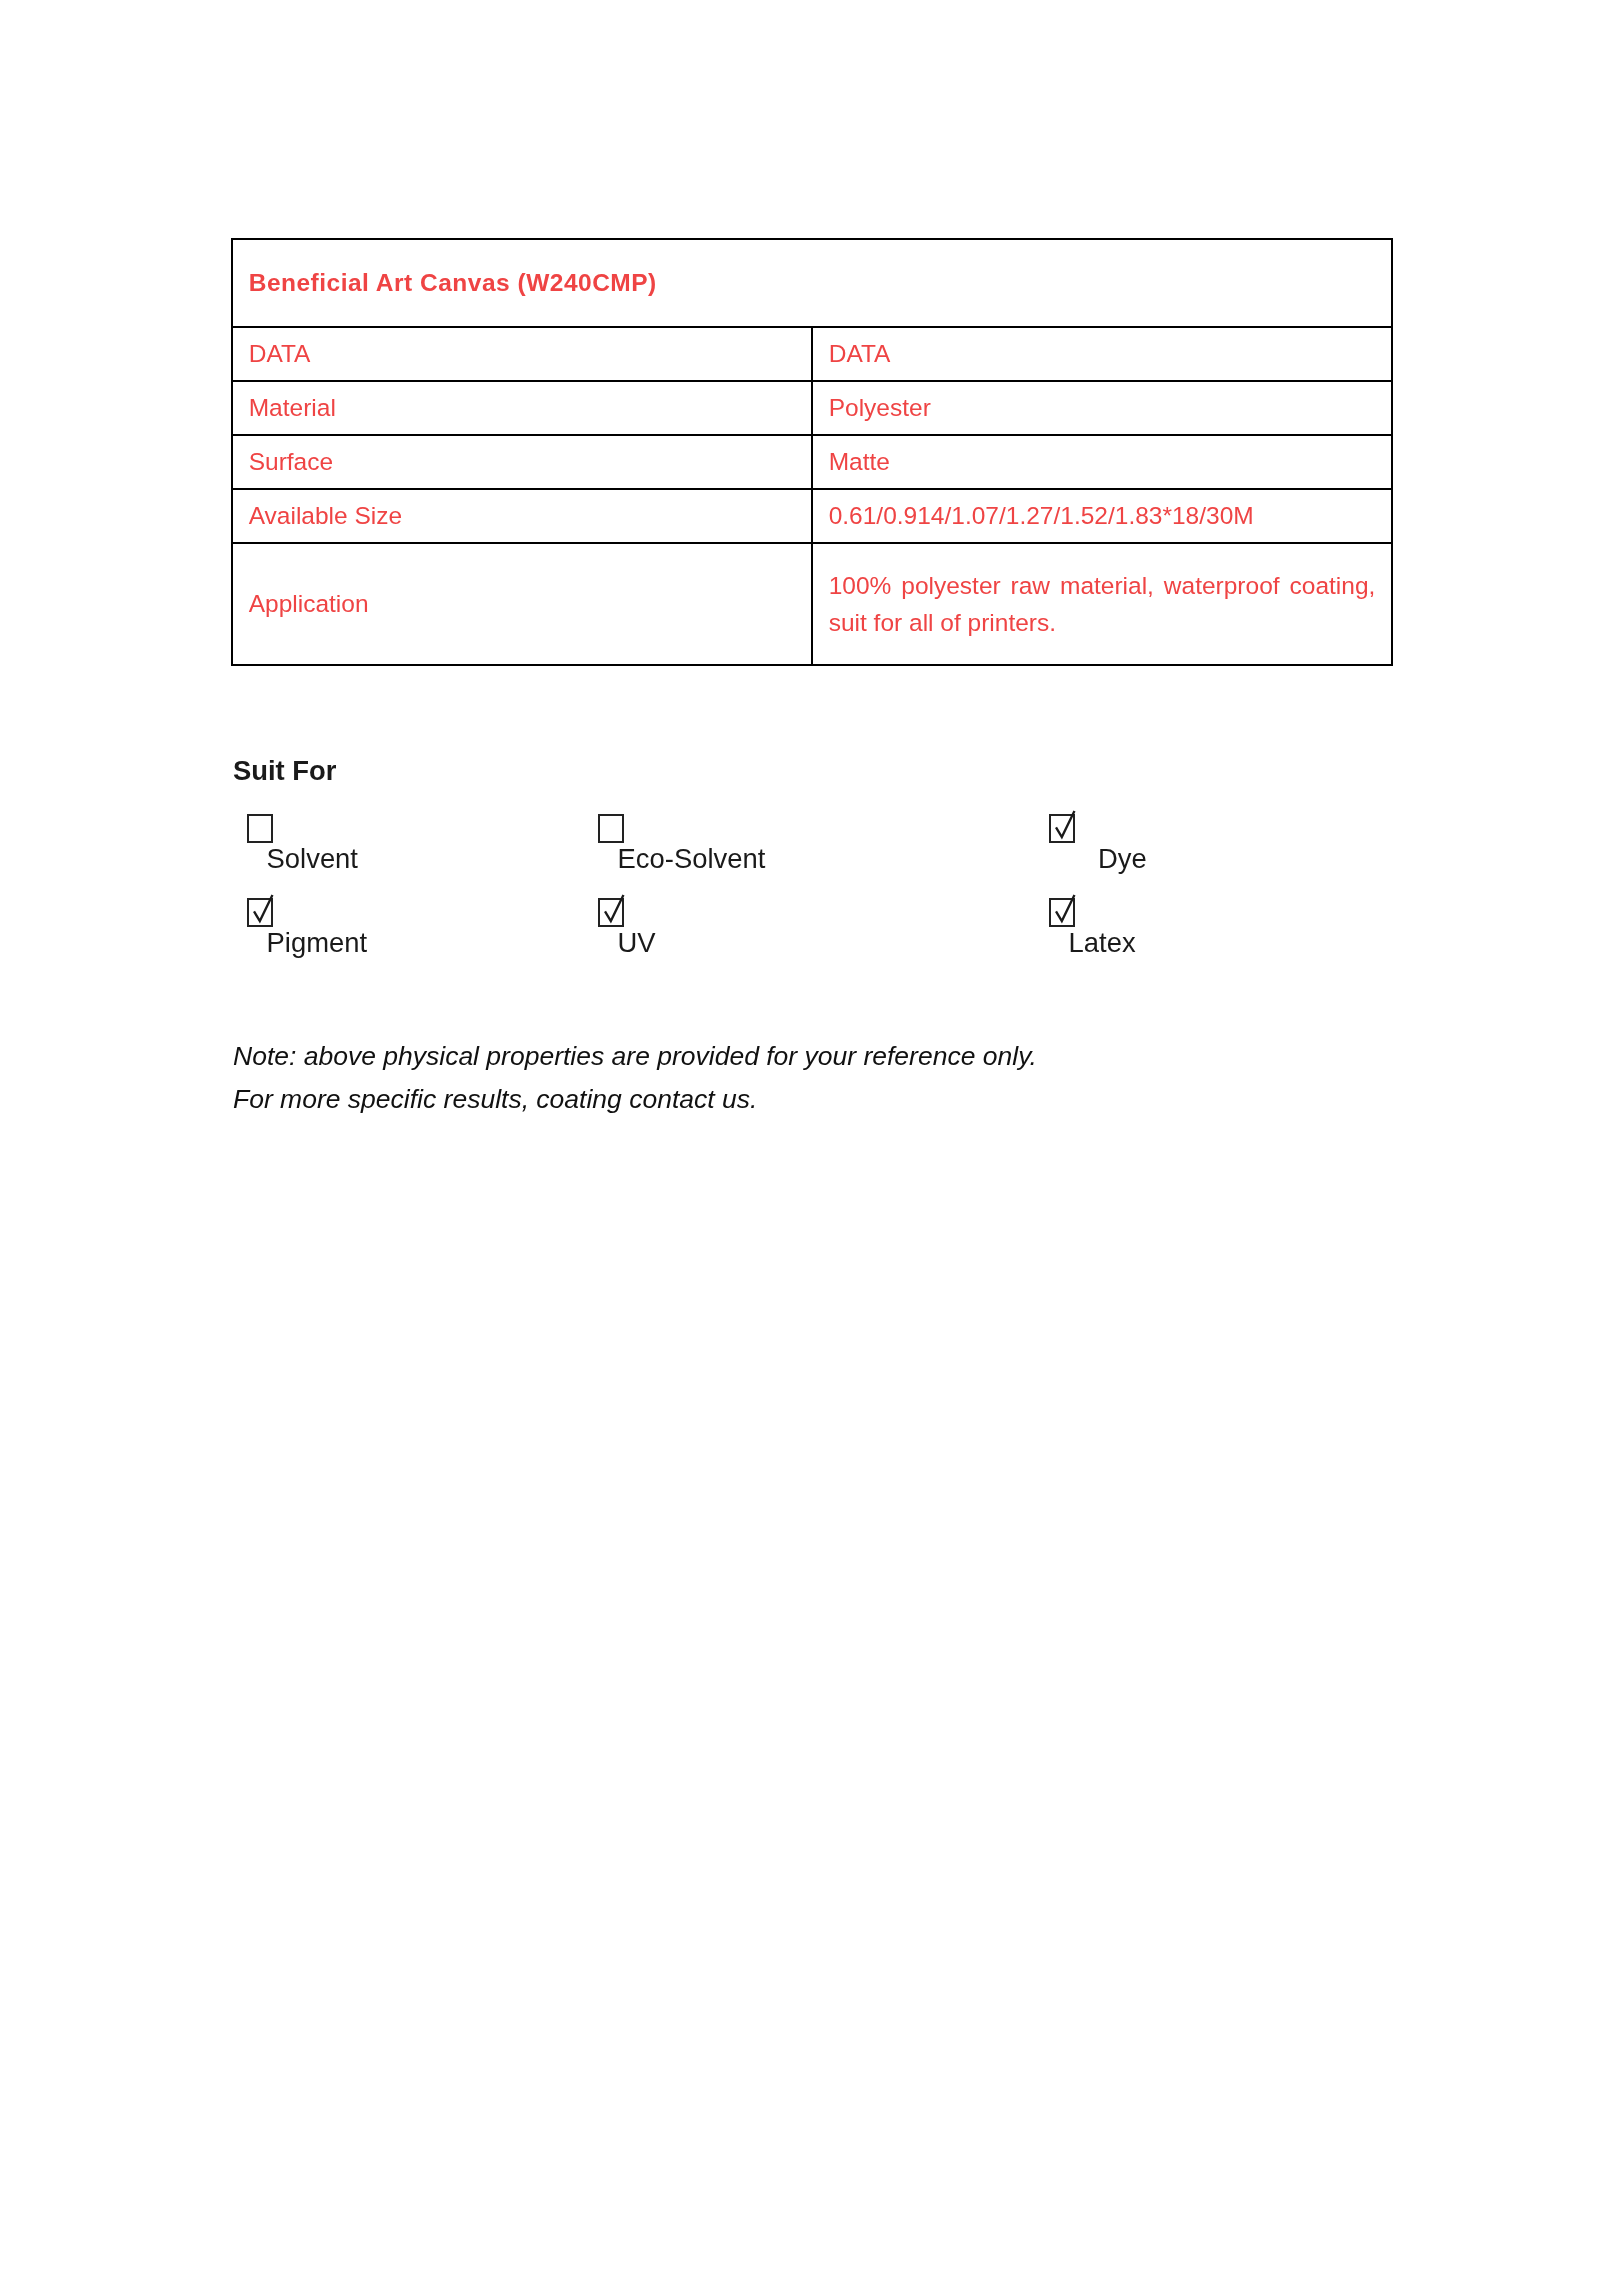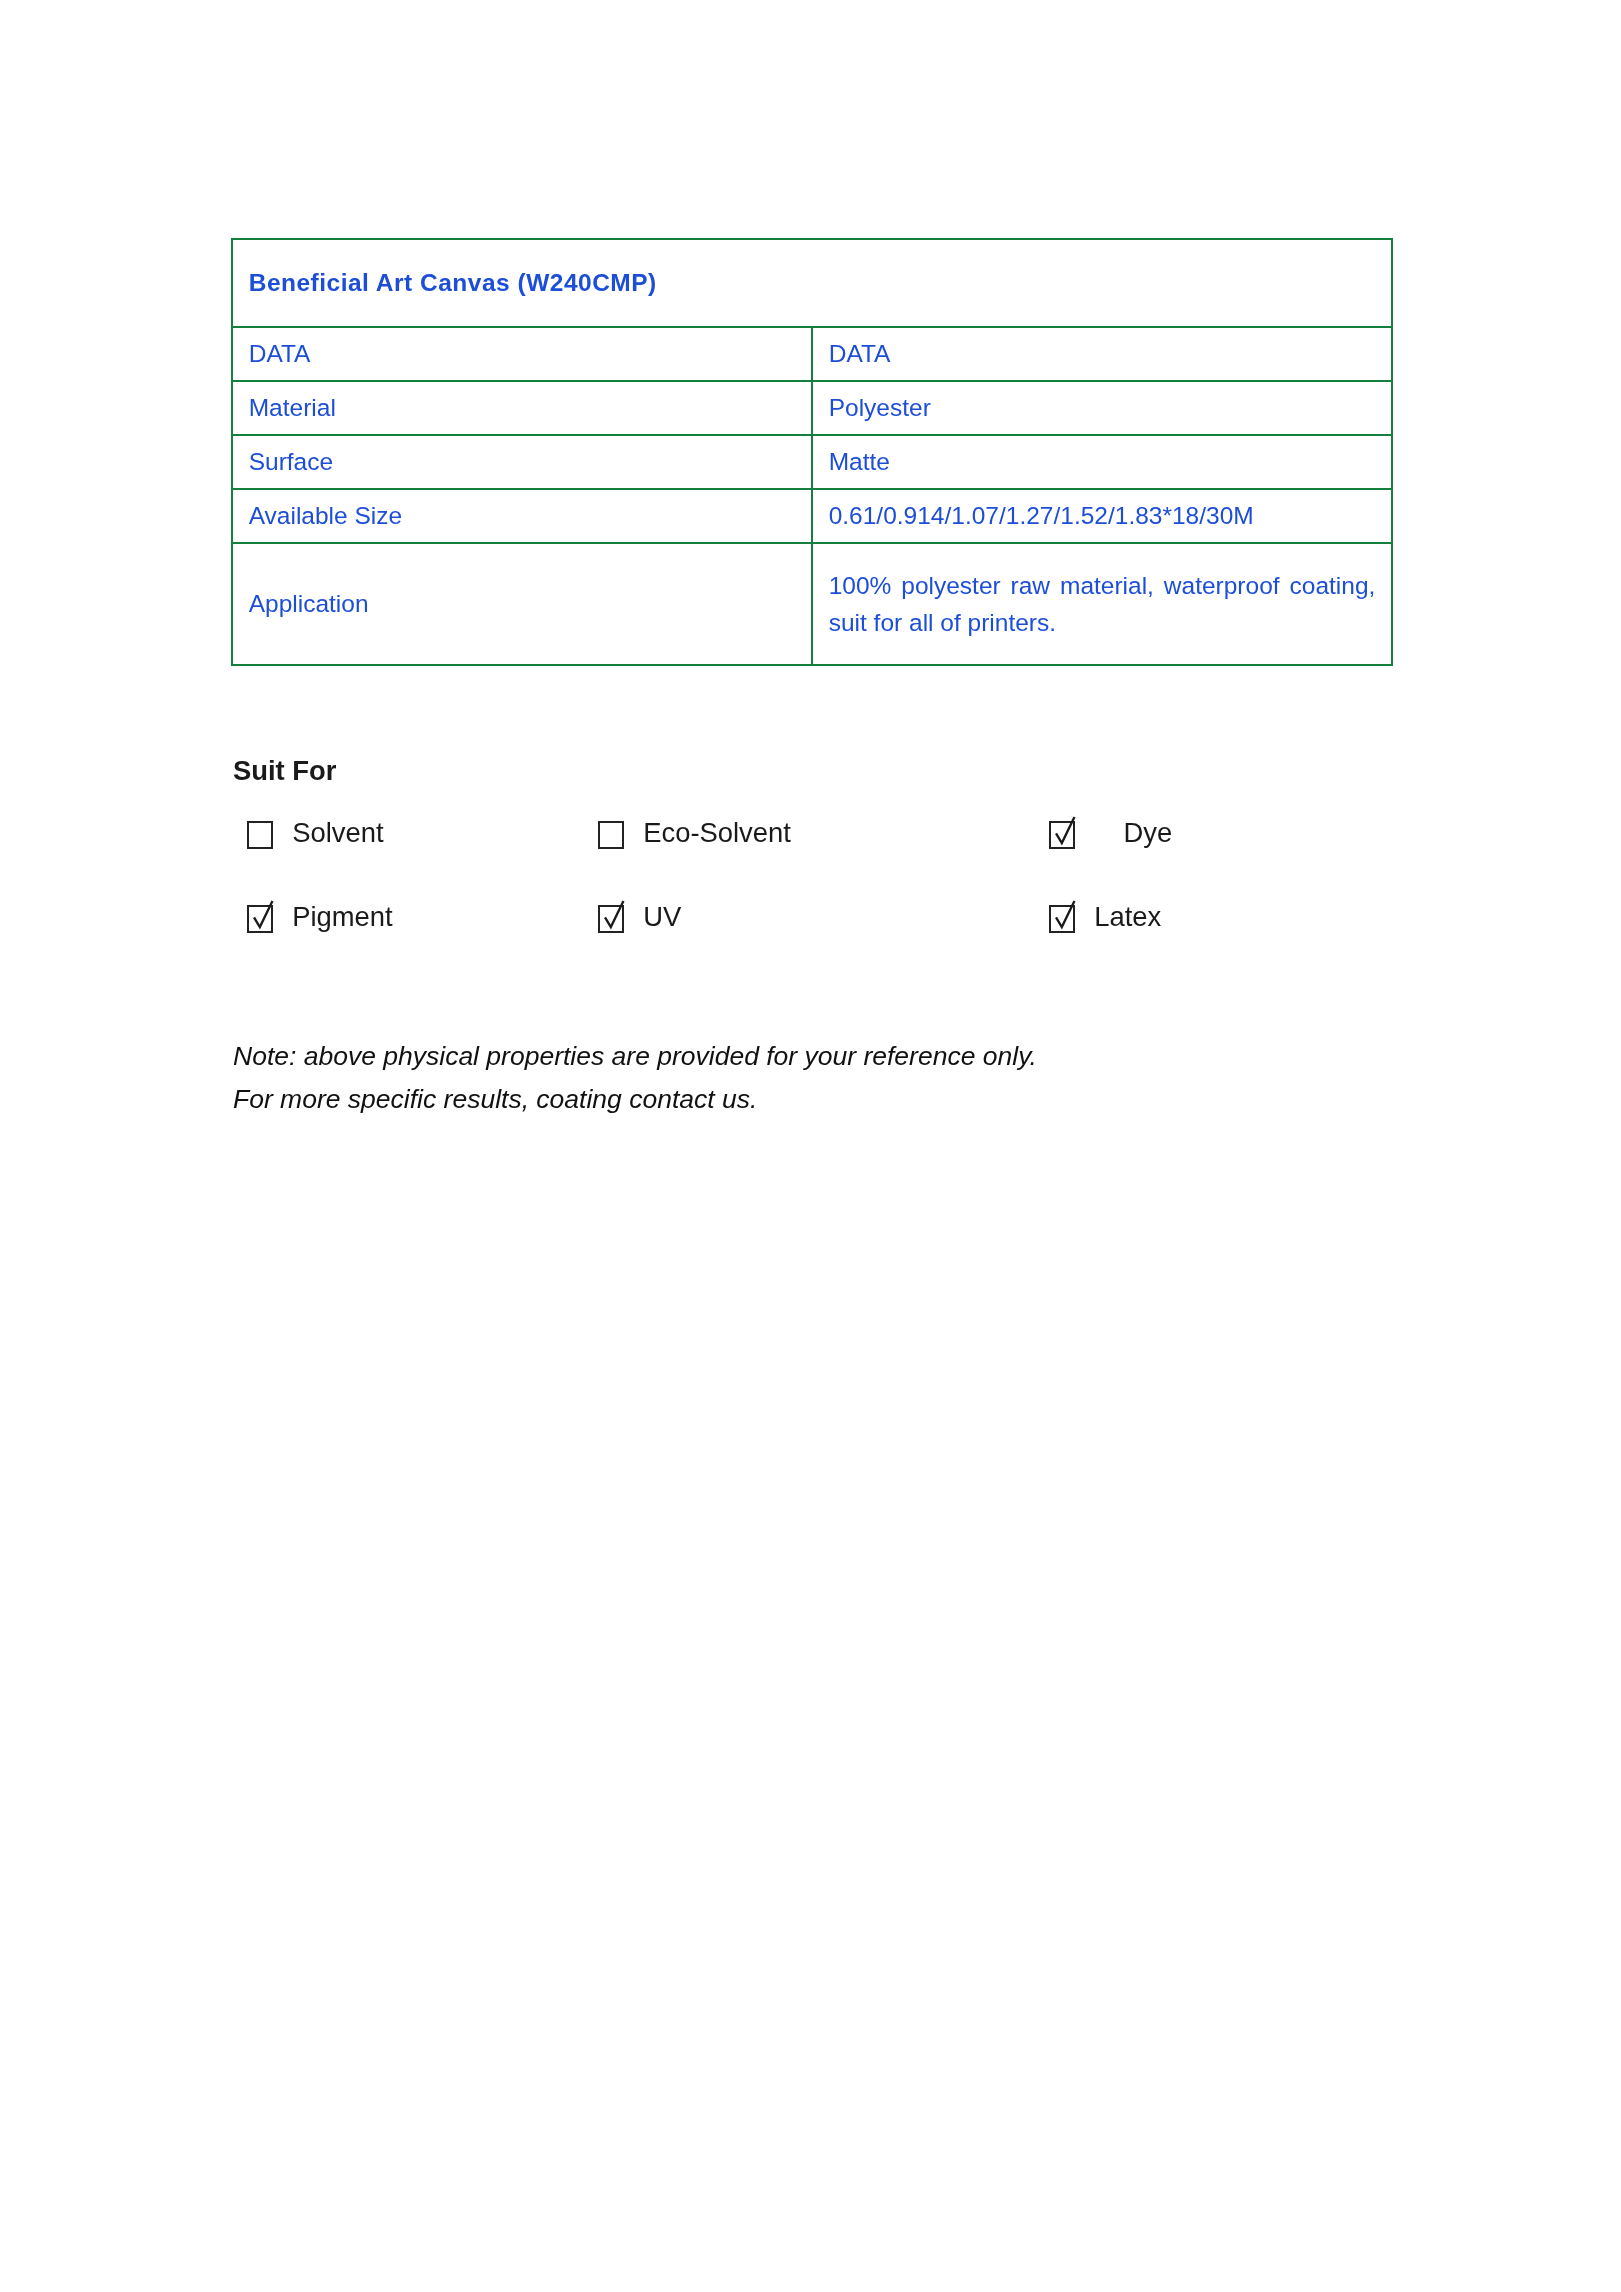--- a/index.html
+++ b/index.html
@@ -21,24 +21,24 @@
   
   .spec-table {
     position: absolute;
     left: 231px;
     top: 238px;
     width: 1162px;
     border-collapse: collapse;
     table-layout: fixed;
   }
   .spec-table td {
-    border: 2px solid #15803d;
+    border: 2px solid #000000;
     vertical-align: middle;
     font-size: 24.5px;
-    color: #1d4ed8;
+    color: #ef4444;
     padding: 0 15.7px;
   }
   .title-cell {
     height: 86px;
     font-size: 37px;
     font-weight: bold;
     letter-spacing: 0.5px;
   }
   .label-col { width: 380px; }
   .row-std td { height: 52px; }
@@ -62,22 +62,23 @@
     position: absolute;
     left: 247px;
     top: 814px;
     width: 1157px;
     display: grid;
     grid-template-columns: 351px 451px auto;
     row-gap: 49px;
   }
   .option {
     display: flex;
-    align-items: flex-end;
+    align-items: flex-start;
     height: 35px;
+    flex-direction: column;
   }
   .checkbox {
     position: relative;
     width: 21.6px;
     height: 24.5px;
     border: 2px solid #222;
     display: inline-block;
     flex: 0 0 auto;
     background: #fff;
   }

